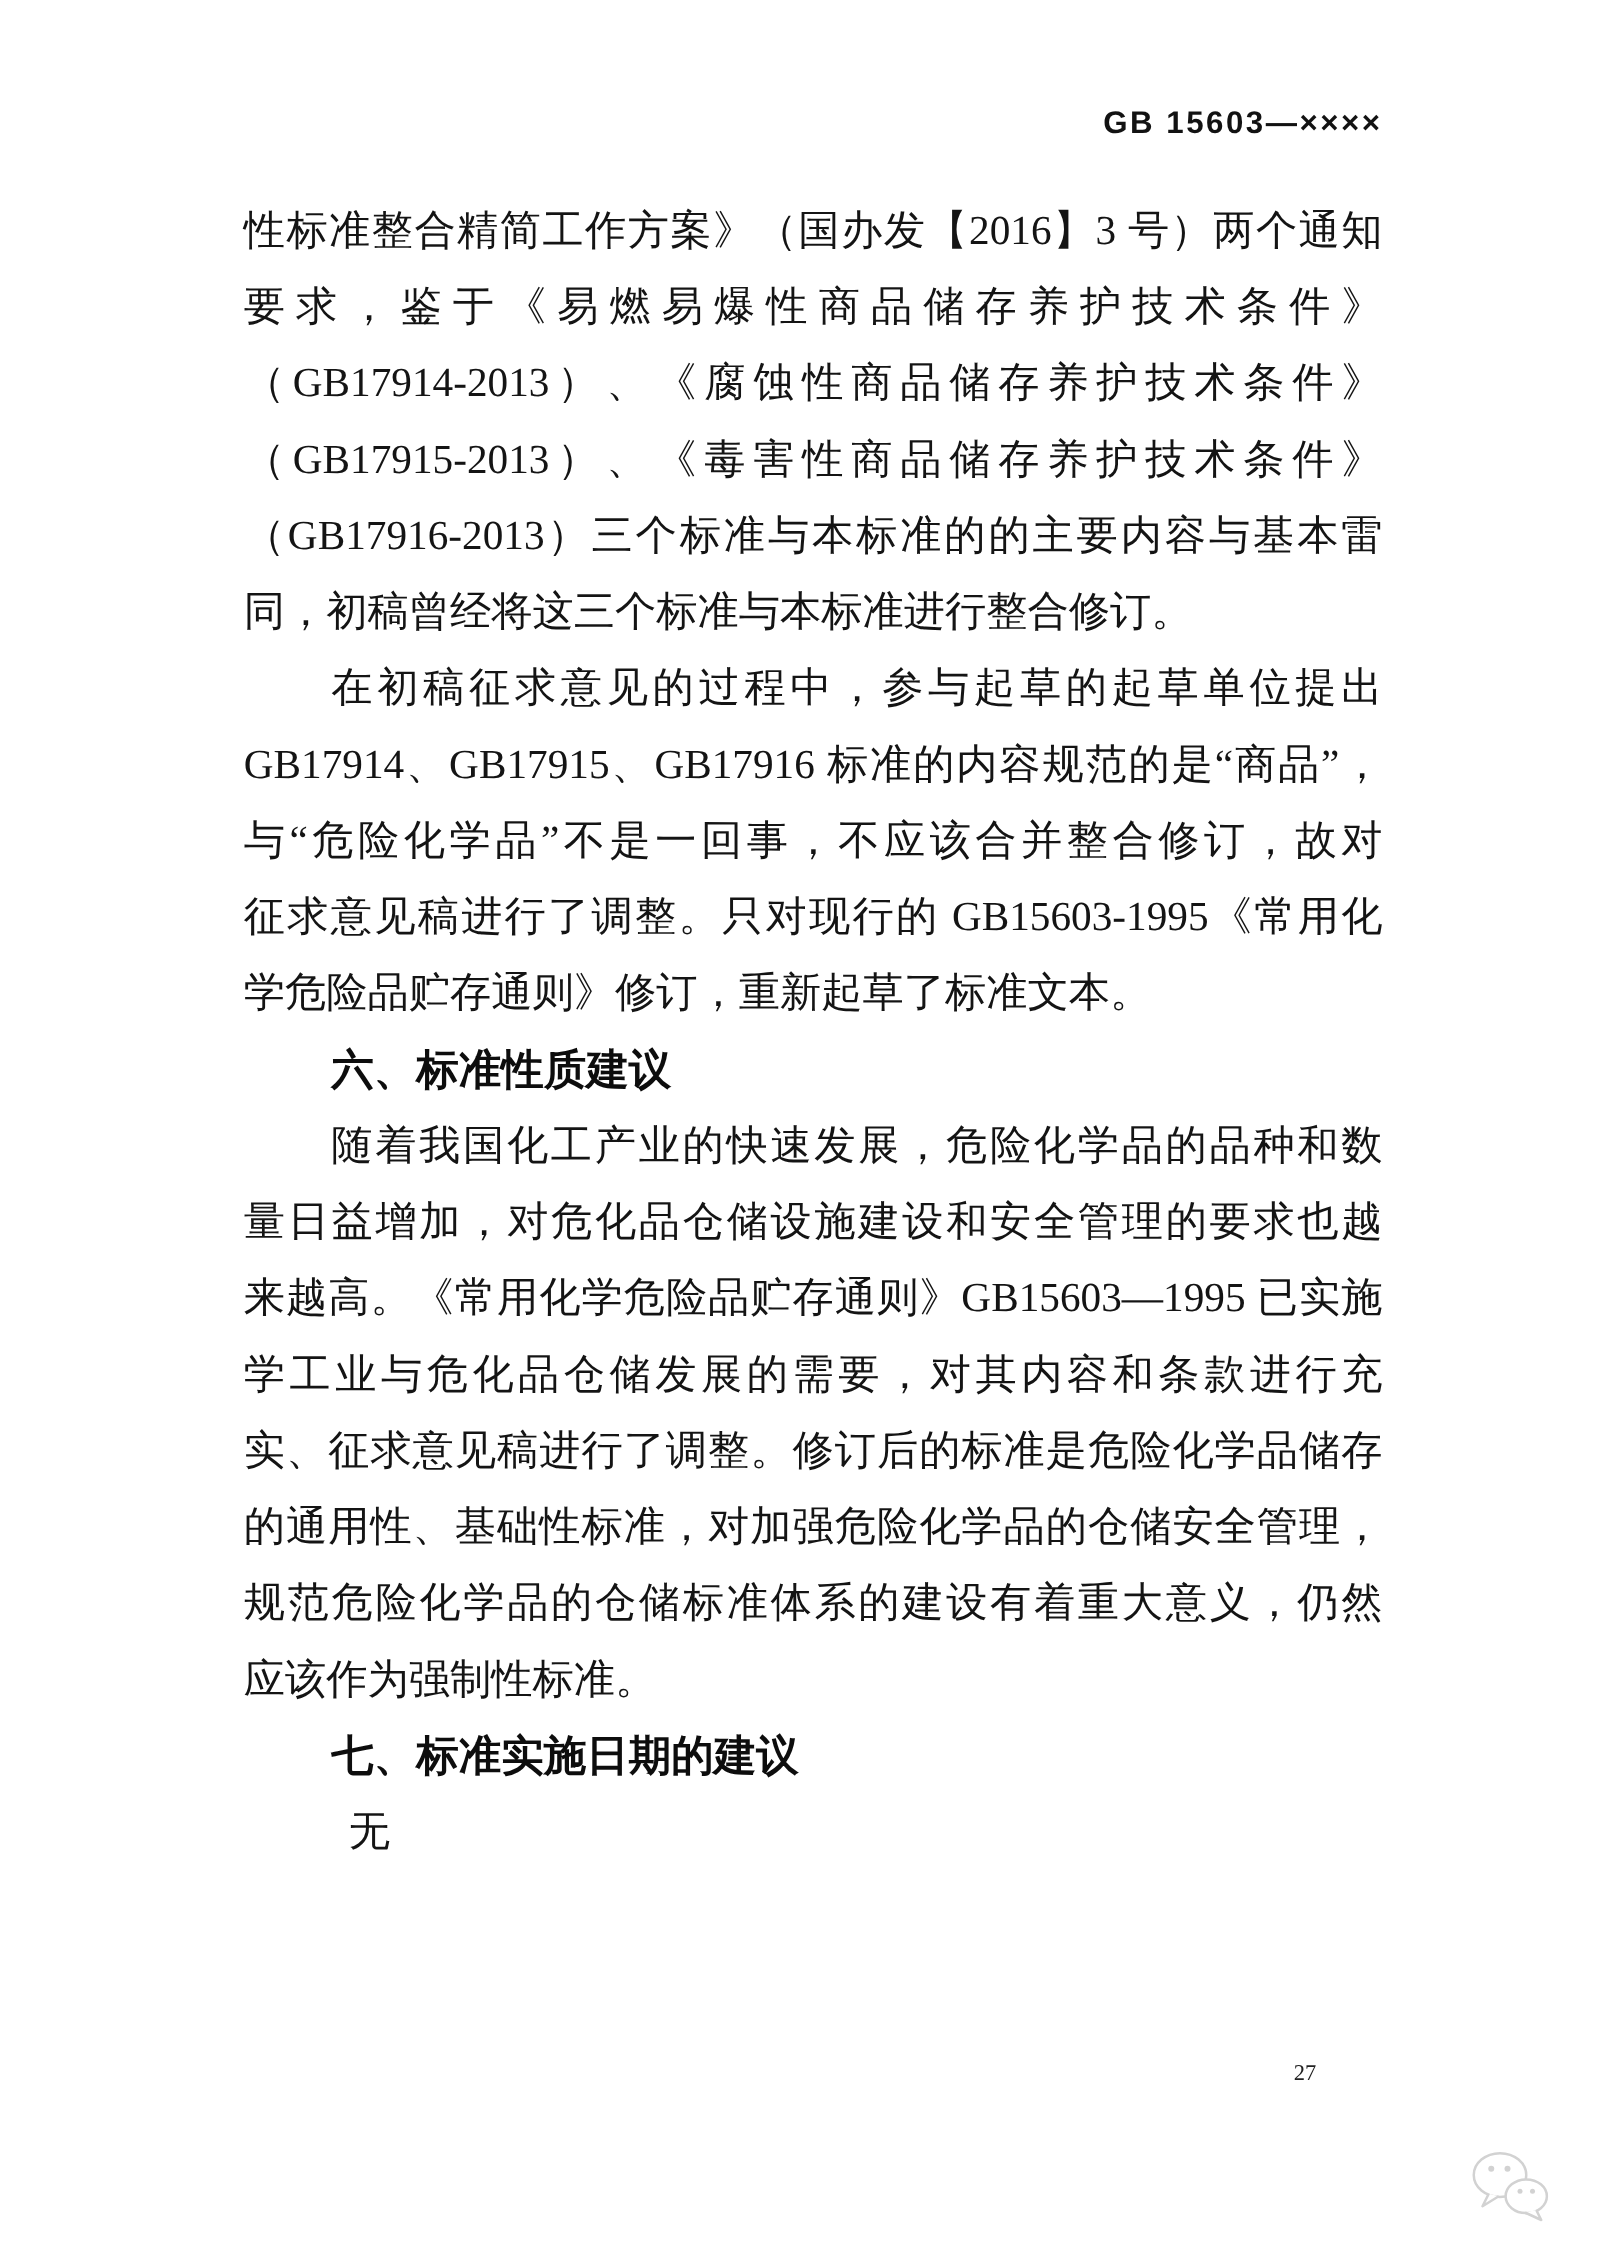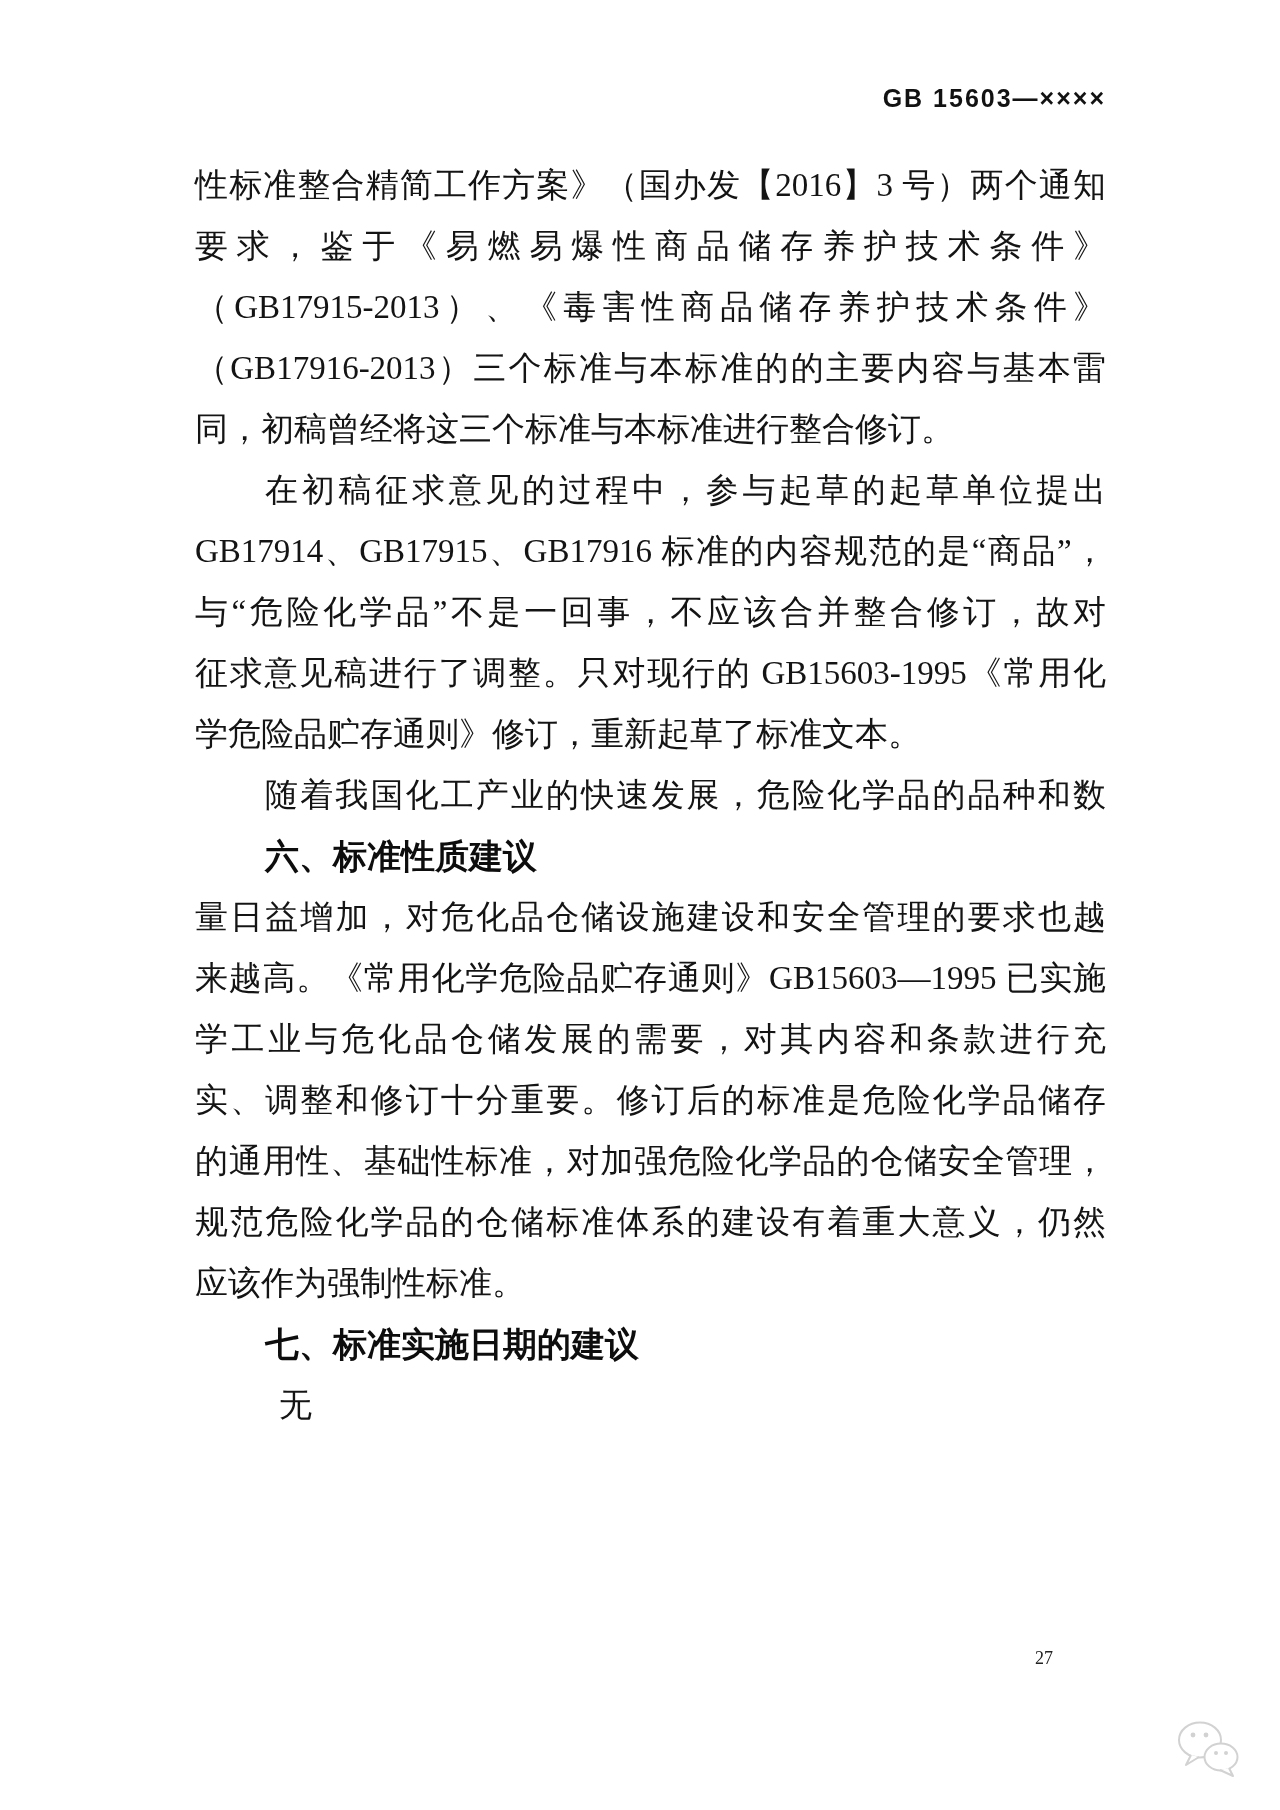--- a/index.html
+++ b/index.html
@@ -74,34 +74,35 @@
 </head>
 <body>
 
 <div class="page">
 
   <div class="doc-number">GB 15603—××××</div>
 
   <div class="content">
     <div class="ln j">性标准整合精简工作方案》（国办发【2016】3 号）两个通知</div>
     <div class="ln j">要求，鉴于《易燃易爆性商品储存养护技术条件》</div>
+    <div class="ln j">（GB17914-2013）、《腐蚀性商品储存养护技术条件》</div>
     <div class="ln j">（GB17915-2013）、《毒害性商品储存养护技术条件》</div>
     <div class="ln j">（GB17916-2013）三个标准与本标准的的主要内容与基本雷</div>
     <div class="ln">同，初稿曾经将这三个标准与本标准进行整合修订。</div>
     <div class="ln j ind">在初稿征求意见的过程中，参与起草的起草单位提出</div>
     <div class="ln j">GB17914、GB17915、GB17916 标准的内容规范的是“商品”，</div>
     <div class="ln j">与“危险化学品”不是一回事，不应该合并整合修订，故对</div>
     <div class="ln j">征求意见稿进行了调整。只对现行的 GB15603-1995《常用化</div>
     <div class="ln">学危险品贮存通则》修订，重新起草了标准文本。</div>
+    <div class="ln hd">六、标准性质建议</div>
     <div class="ln j ind">随着我国化工产业的快速发展，危险化学品的品种和数</div>
-    <div class="ln hd">六、标准性质建议</div>
     <div class="ln j">量日益增加，对危化品仓储设施建设和安全管理的要求也越</div>
     <div class="ln j">来越高。《常用化学危险品贮存通则》GB15603—1995 已实施</div>
     <div class="ln j">学工业与危化品仓储发展的需要，对其内容和条款进行充</div>
-    <div class="ln j">实、调整和修订十分重要。修订后的标准是危险化学品储存</div>
+    <div class="ln j">实、征求意见稿进行了调整。修订后的标准是危险化学品储存</div>
     <div class="ln j">的通用性、基础性标准，对加强危险化学品的仓储安全管理，</div>
     <div class="ln j">规范危险化学品的仓储标准体系的建设有着重大意义，仍然</div>
     <div class="ln">应该作为强制性标准。</div>
     <div class="ln hd">七、标准实施日期的建议</div>
     <div class="ln ind2">无</div>
   </div>
 
   <div class="page-number">27</div>
 
   <div class="watermark">

